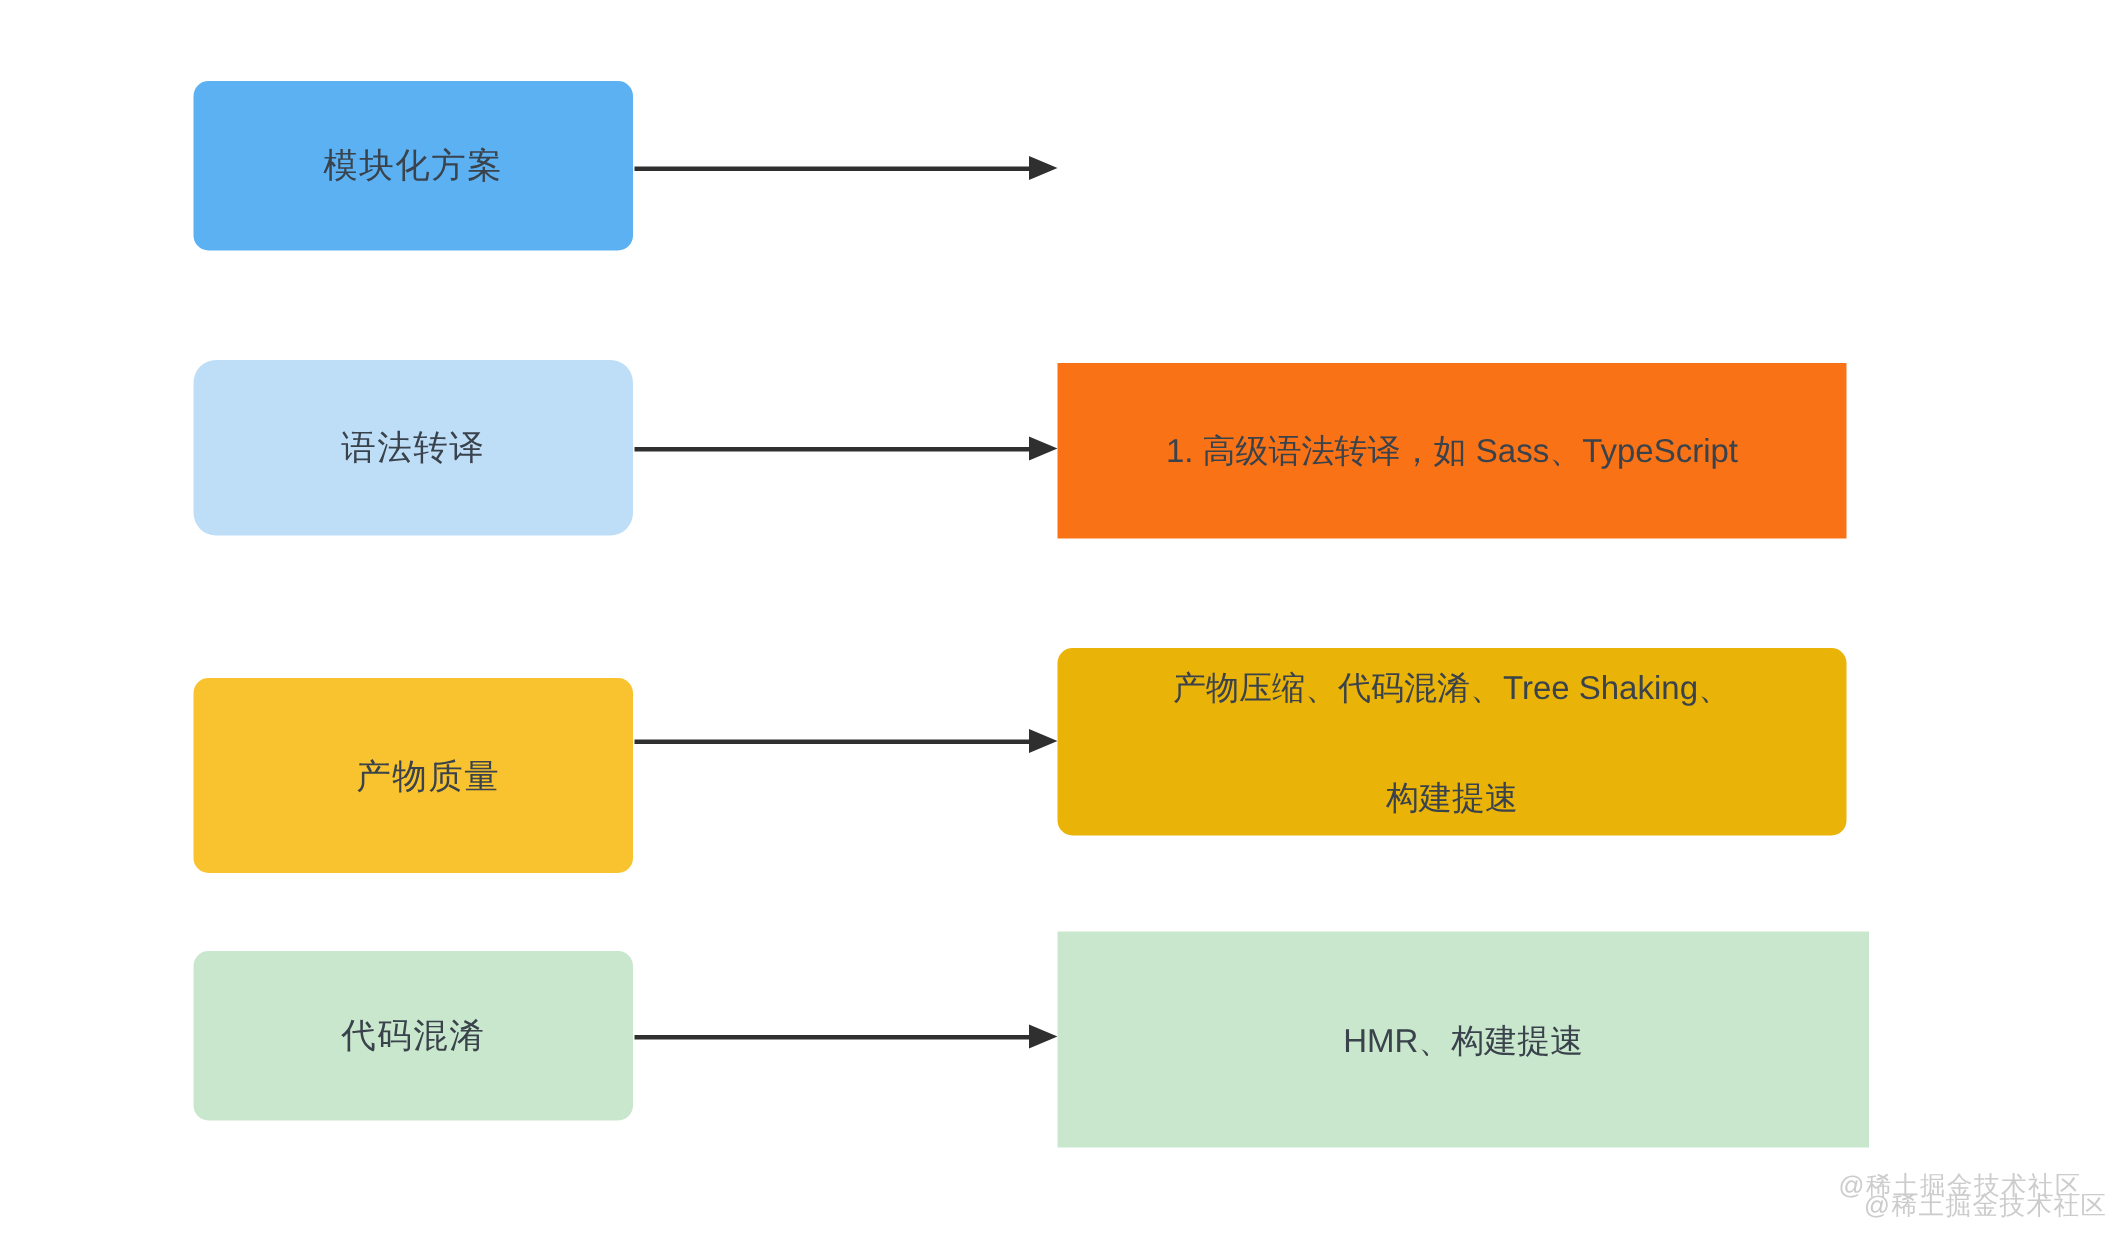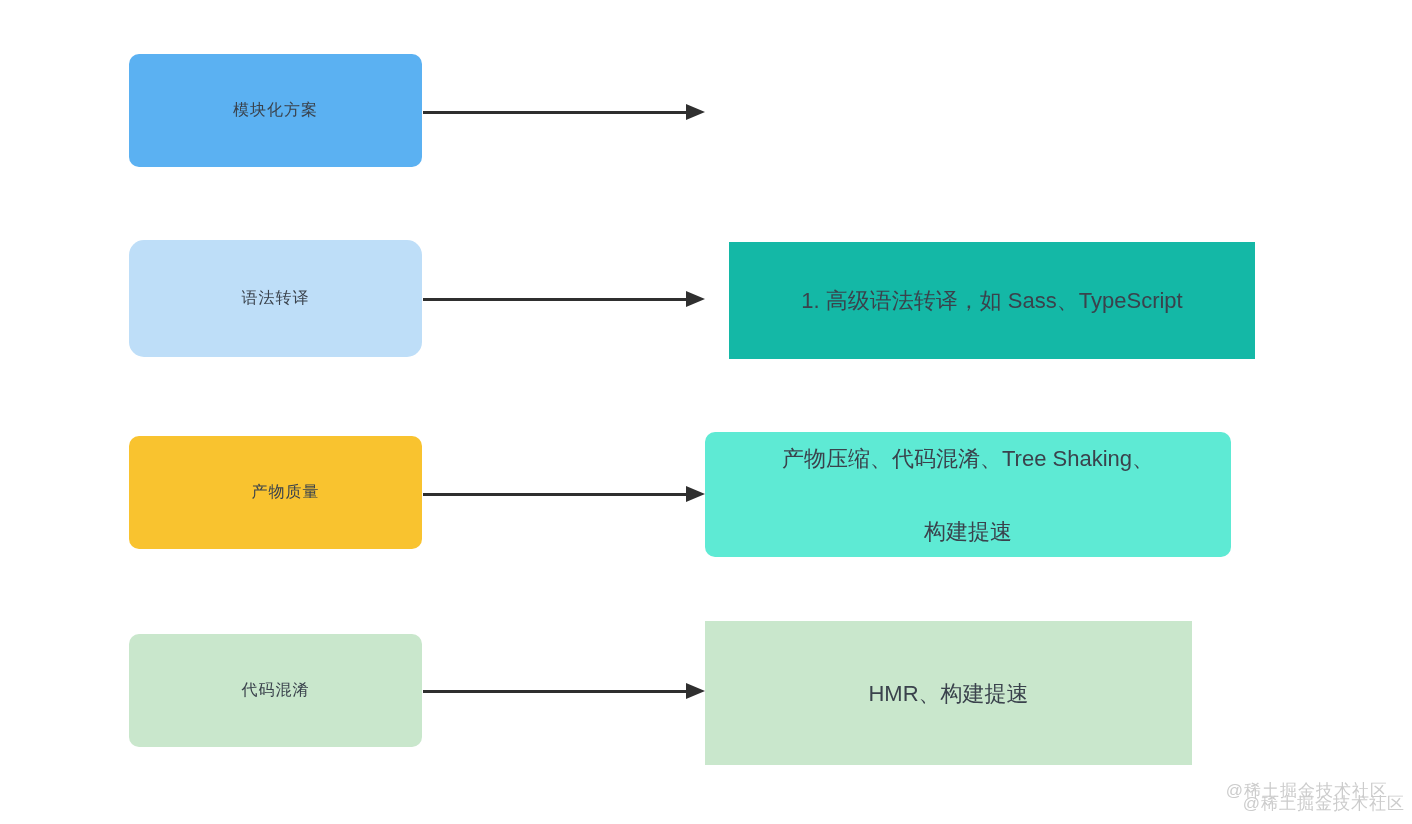--- a/index.html
+++ b/index.html
@@ -24,40 +24,40 @@
     align-items: center;
     justify-content: center;
     box-sizing: border-box;
     color: #3a424c;
     text-align: center;
   }
   .left-box {
     left: 129px;
     width: 293px;
     border-radius: 10px;
-    font-size: 16px;
+    font-size: 23px;
     letter-spacing: 1px;
   }
   .right-box {
     left: 705px;
     width: 526px;
     font-size: 22px;
     line-height: 33px;
     padding: 6px 14px;
   }
 
   .r1-left  { top: 54px;  height: 113px; }
   .r2-left  { top: 240px; height: 117px; border-radius: 15px; }
-  .r3-left  { top: 436px; height: 113px; padding-left: 20px; }
+  .r3-left  { top: 452px; height: 130px; padding-left: 20px; }
   .r4-left  { top: 634px; height: 113px; }
 
   .r1-right { top: 53px;  height: 119px; }
   .r2-right { top: 242px; height: 117px; }
   .r3-right { top: 432px; height: 125px; border-radius: 10px; }
-  .r4-right { top: 621px; height: 144px; width: 487px; }
+  .r4-right { top: 621px; height: 144px; width: 541px; }
 
   
   .arrow {
     position: absolute;
     left: 423px;
     width: 282px;
     height: 16px;
     display: flex;
     align-items: center;
   }
@@ -102,32 +102,32 @@
     <span class="head"></span>
   </div>
 
   <div class="box left-box r2-left" style="background-color: rgb(190, 222, 248);">
     <span>语法转译</span>
   </div>
   <div class="arrow a2">
     <span class="shaft"></span>
     <span class="head"></span>
   </div>
-  <div class="box right-box r2-right" style="background-color: #14b8a6; margin-left: 24px;">
+  <div class="box right-box r2-right" style="background-color: #f97316;">
     <div>1. 高级语法转译，如 Sass、TypeScript</div>
   </div>
 
   <div class="box left-box r3-left" style="background-color: rgb(249, 195, 47);">
     <span>产物质量</span>
   </div>
   <div class="arrow a3">
     <span class="shaft"></span>
     <span class="head"></span>
   </div>
-  <div class="box right-box r3-right" style="background-color: #5eead4; gap: 40px;">
+  <div class="box right-box r3-right" style="background-color: #eab308; gap: 40px;">
     <div>产物压缩、代码混淆、Tree Shaking、</div>
     <div>构建提速</div>
   </div>
 
   <div class="box left-box r4-left" style="background-color: rgb(201, 231, 204);">
     <span>代码混淆</span>
   </div>
   <div class="arrow a4">
     <span class="shaft"></span>
     <span class="head"></span>

